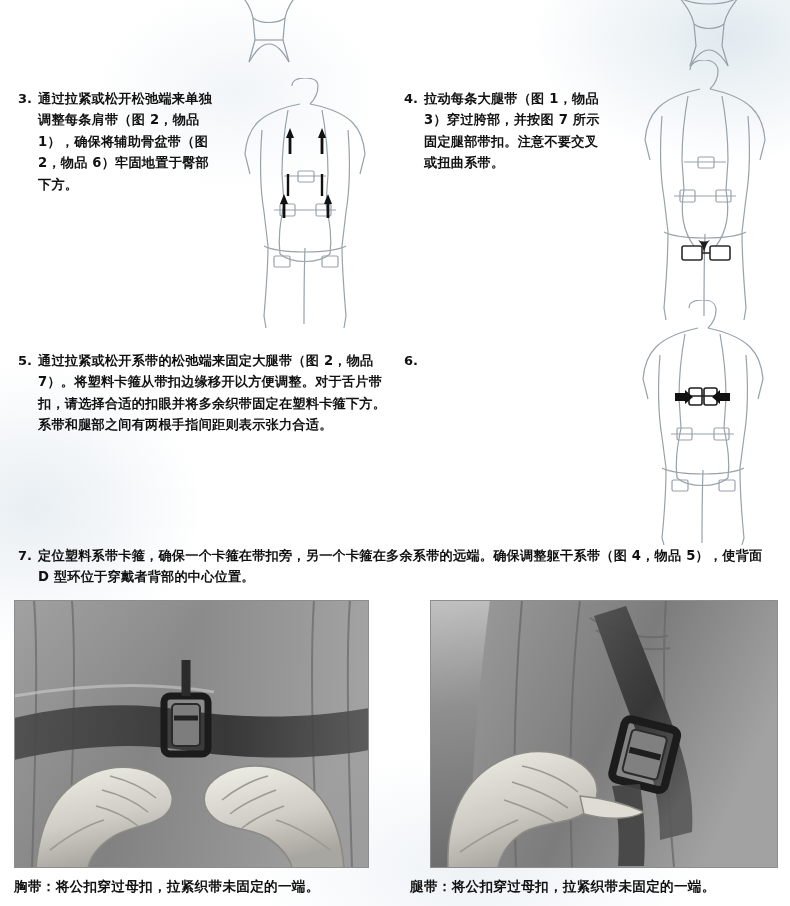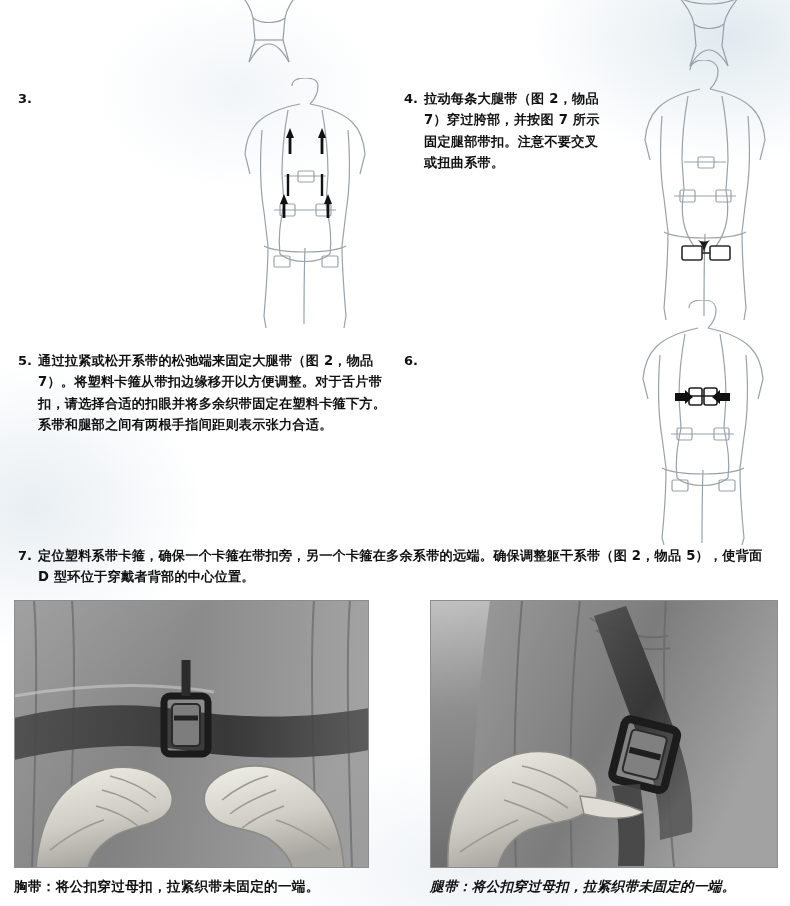--- a/index.html
+++ b/index.html
@@ -79,21 +79,21 @@
   .photo-left  { left: 14px;  top: 600px; width: 355px; height: 268px; }
   .photo-right { left: 430px; top: 600px; width: 348px; height: 268px; }
 
   .caption {
     position: absolute;
     font-size: 13.6px;
     font-weight: bold;
     letter-spacing: 0.3px;
   }
   .cap-left  { left: 14px;  top: 878px; text-align: center; }
-  .cap-right { left: 430px; top: 878px; font-style: italic; }
+  .cap-right { left: 410px; top: 878px; }
 </style>
 </head>
 <body>
 
 <div class="paper-tint"></div>
 
 <div class="page">
 
   <div class="figure fig-harness" style="left:205px; top:-48px;">
     <svg width="130" height="115" viewBox="0 0 130 115" aria-hidden="true">
@@ -119,20 +119,21 @@
         <path d="M40 38 C56 46 82 46 98 38"></path>
         <path d="M50 106 C56 96 62 90 69 90 C76 90 82 96 88 106"></path>
         <rect x="34" y="14" width="16" height="10" rx="1.5"></rect>
         <rect x="90" y="14" width="16" height="10" rx="1.5"></rect>
       </g>
     </svg>
   </div>
 
   <div class="step s3">
     <span class="num">3.</span>
+    <span class="body">通过拉紧或松开松弛端来单独调整每条肩带（图 2，物品 1），确保将辅助骨盆带（图 2，物品 6）牢固地置于臀部下方。</span>
   </div>
 
   <div class="figure fig-harness" style="left:218px; top:78px;">
     <svg width="175" height="250" viewBox="0 0 175 250" aria-hidden="true">
       <g fill="none" stroke="#98a2a9" stroke-width="1.2">
 
         <path d="M74 8 C74 2 80 0 87 0 C94 0 100 2 100 8 C100 16 96 22 92 26"></path>
         <path d="M82 26 C70 28 50 34 40 44 C32 52 28 64 27 76 L32 96"></path>
         <path d="M92 26 C104 28 124 34 134 44 C142 52 146 64 147 76 L142 96"></path>
 
@@ -170,21 +171,21 @@
       </g>
       <g stroke="#111" stroke-width="2.4" fill="none">
         <path d="M70 96 L70 118"></path>
         <path d="M104 96 L104 118"></path>
       </g>
     </svg>
   </div>
 
   <div class="step s4">
     <span class="num">4.</span>
-    <span class="body">拉动每条大腿带（图 2，物品 7）穿过胯部，并按图 7 所示固定腿部带扣。注意不要交叉或扭曲系带。</span>
+    <span class="body">拉动每条大腿带（图 1，物品 3）穿过胯部，并按图 7 所示固定腿部带扣。注意不要交叉或扭曲系带。</span>
   </div>
 
   <div class="figure fig-harness" style="left:620px; top:60px;">
     <svg width="170" height="260" viewBox="0 0 170 260" aria-hidden="true">
       <g fill="none" stroke="#98a2a9" stroke-width="1.2">
         <path d="M70 10 C70 3 77 0 84 0 C92 0 98 4 98 11 C98 19 94 25 90 29"></path>
         <path d="M80 29 C66 32 48 38 38 48 C30 56 26 68 25 80 L30 100"></path>
         <path d="M90 29 C104 32 122 38 132 48 C140 56 144 68 145 80 L140 100"></path>
         <path d="M42 56 C40 82 40 114 44 138 L48 172"></path>
         <path d="M128 56 C130 82 130 114 126 138 L122 172"></path>
@@ -256,21 +257,21 @@
       </g>
       <g fill="#111" stroke="none">
         <path d="M62 97 l0 -4 l10 0 l0 -3 l8 7 l-8 7 l0 -3 l-10 0 z" transform="translate(-2,0)"></path>
         <path d="M113 97 l0 -4 l-10 0 l0 -3 l-8 7 l8 7 l0 -3 l10 0 z" transform="translate(2,0)"></path>
       </g>
     </svg>
   </div>
 
   <div class="step s7">
     <span class="num">7.</span>
-    <span class="body">定位塑料系带卡箍，确保一个卡箍在带扣旁，另一个卡箍在多余系带的远端。确保调整躯干系带（图 2，物品 5），使背面 D 型环位于穿戴者背部的中心位置。</span>
+    <span class="body">定位塑料系带卡箍，确保一个卡箍在带扣旁，另一个卡箍在多余系带的远端。确保调整躯干系带（图 4，物品 5），使背面 D 型环位于穿戴者背部的中心位置。</span>
   </div>
 
   <div class="photo photo-left">
     <svg width="355" height="268" viewBox="0 0 355 268" aria-hidden="true">
       <defs>
         <linearGradient id="gBgL" x1="0" y1="0" x2="0" y2="1">
           <stop offset="0%" stop-color="#b9b9b9"></stop>
           <stop offset="45%" stop-color="#8e8e8e"></stop>
           <stop offset="100%" stop-color="#6f6f6f"></stop>
         </linearGradient>

